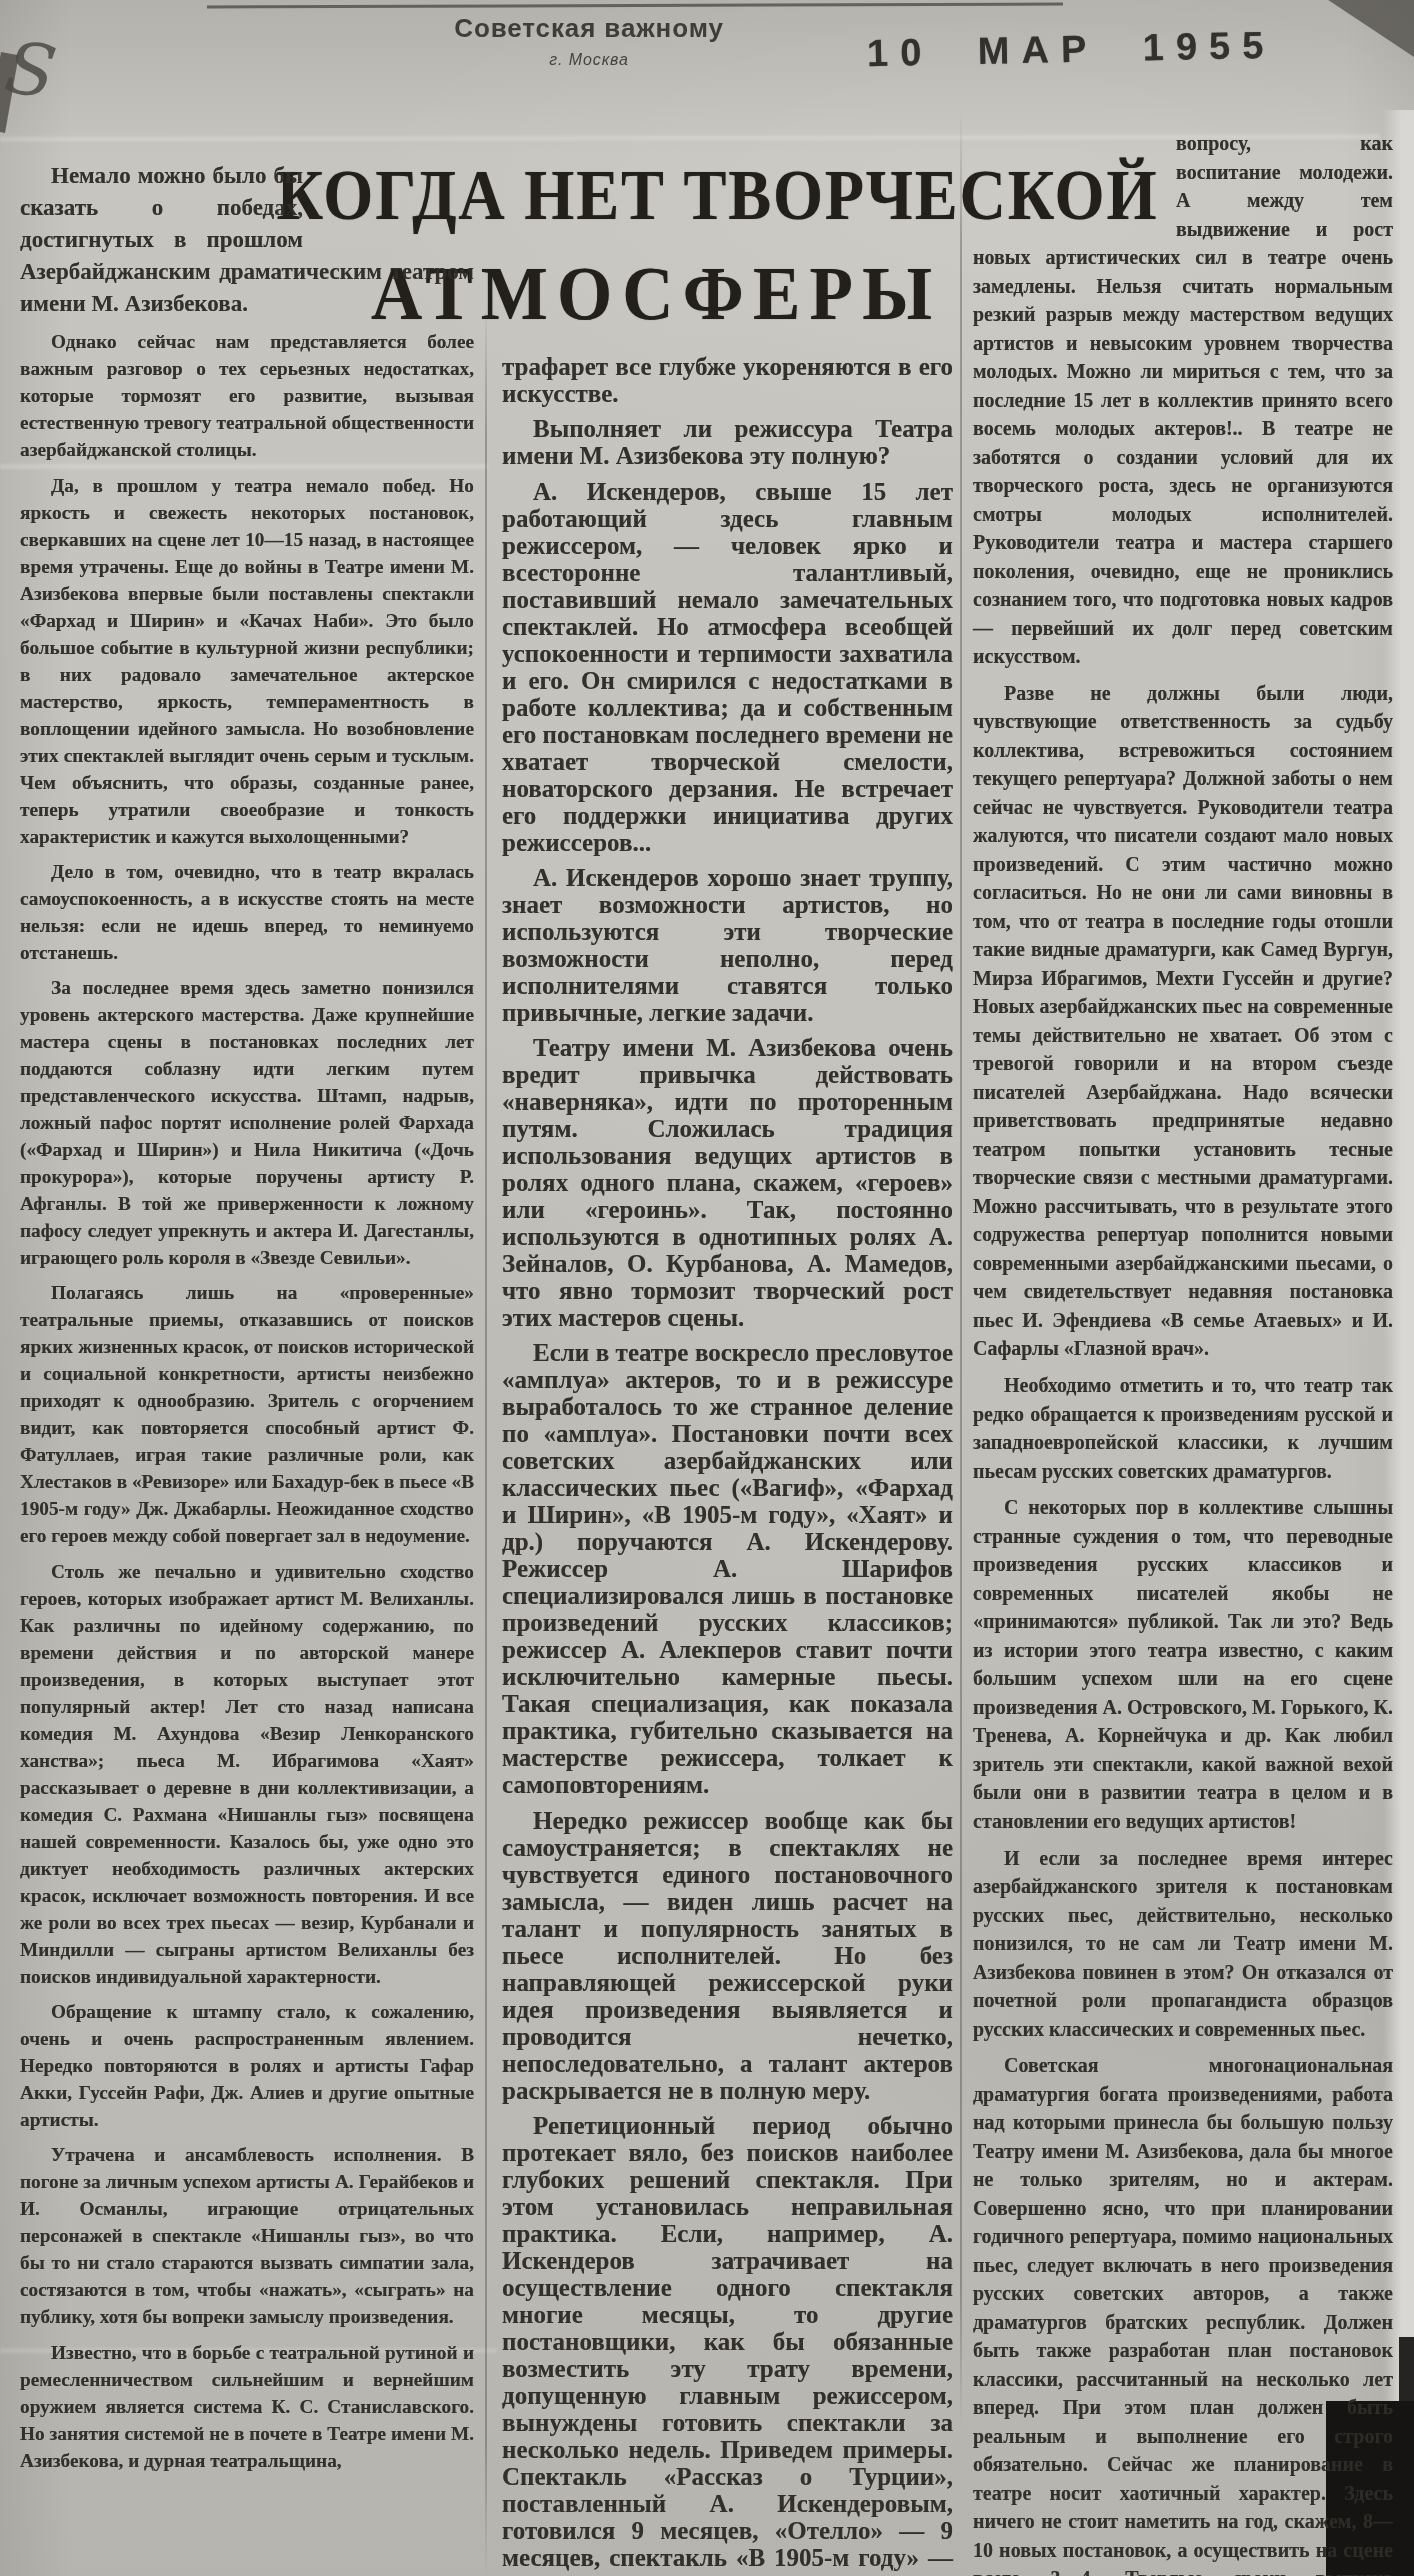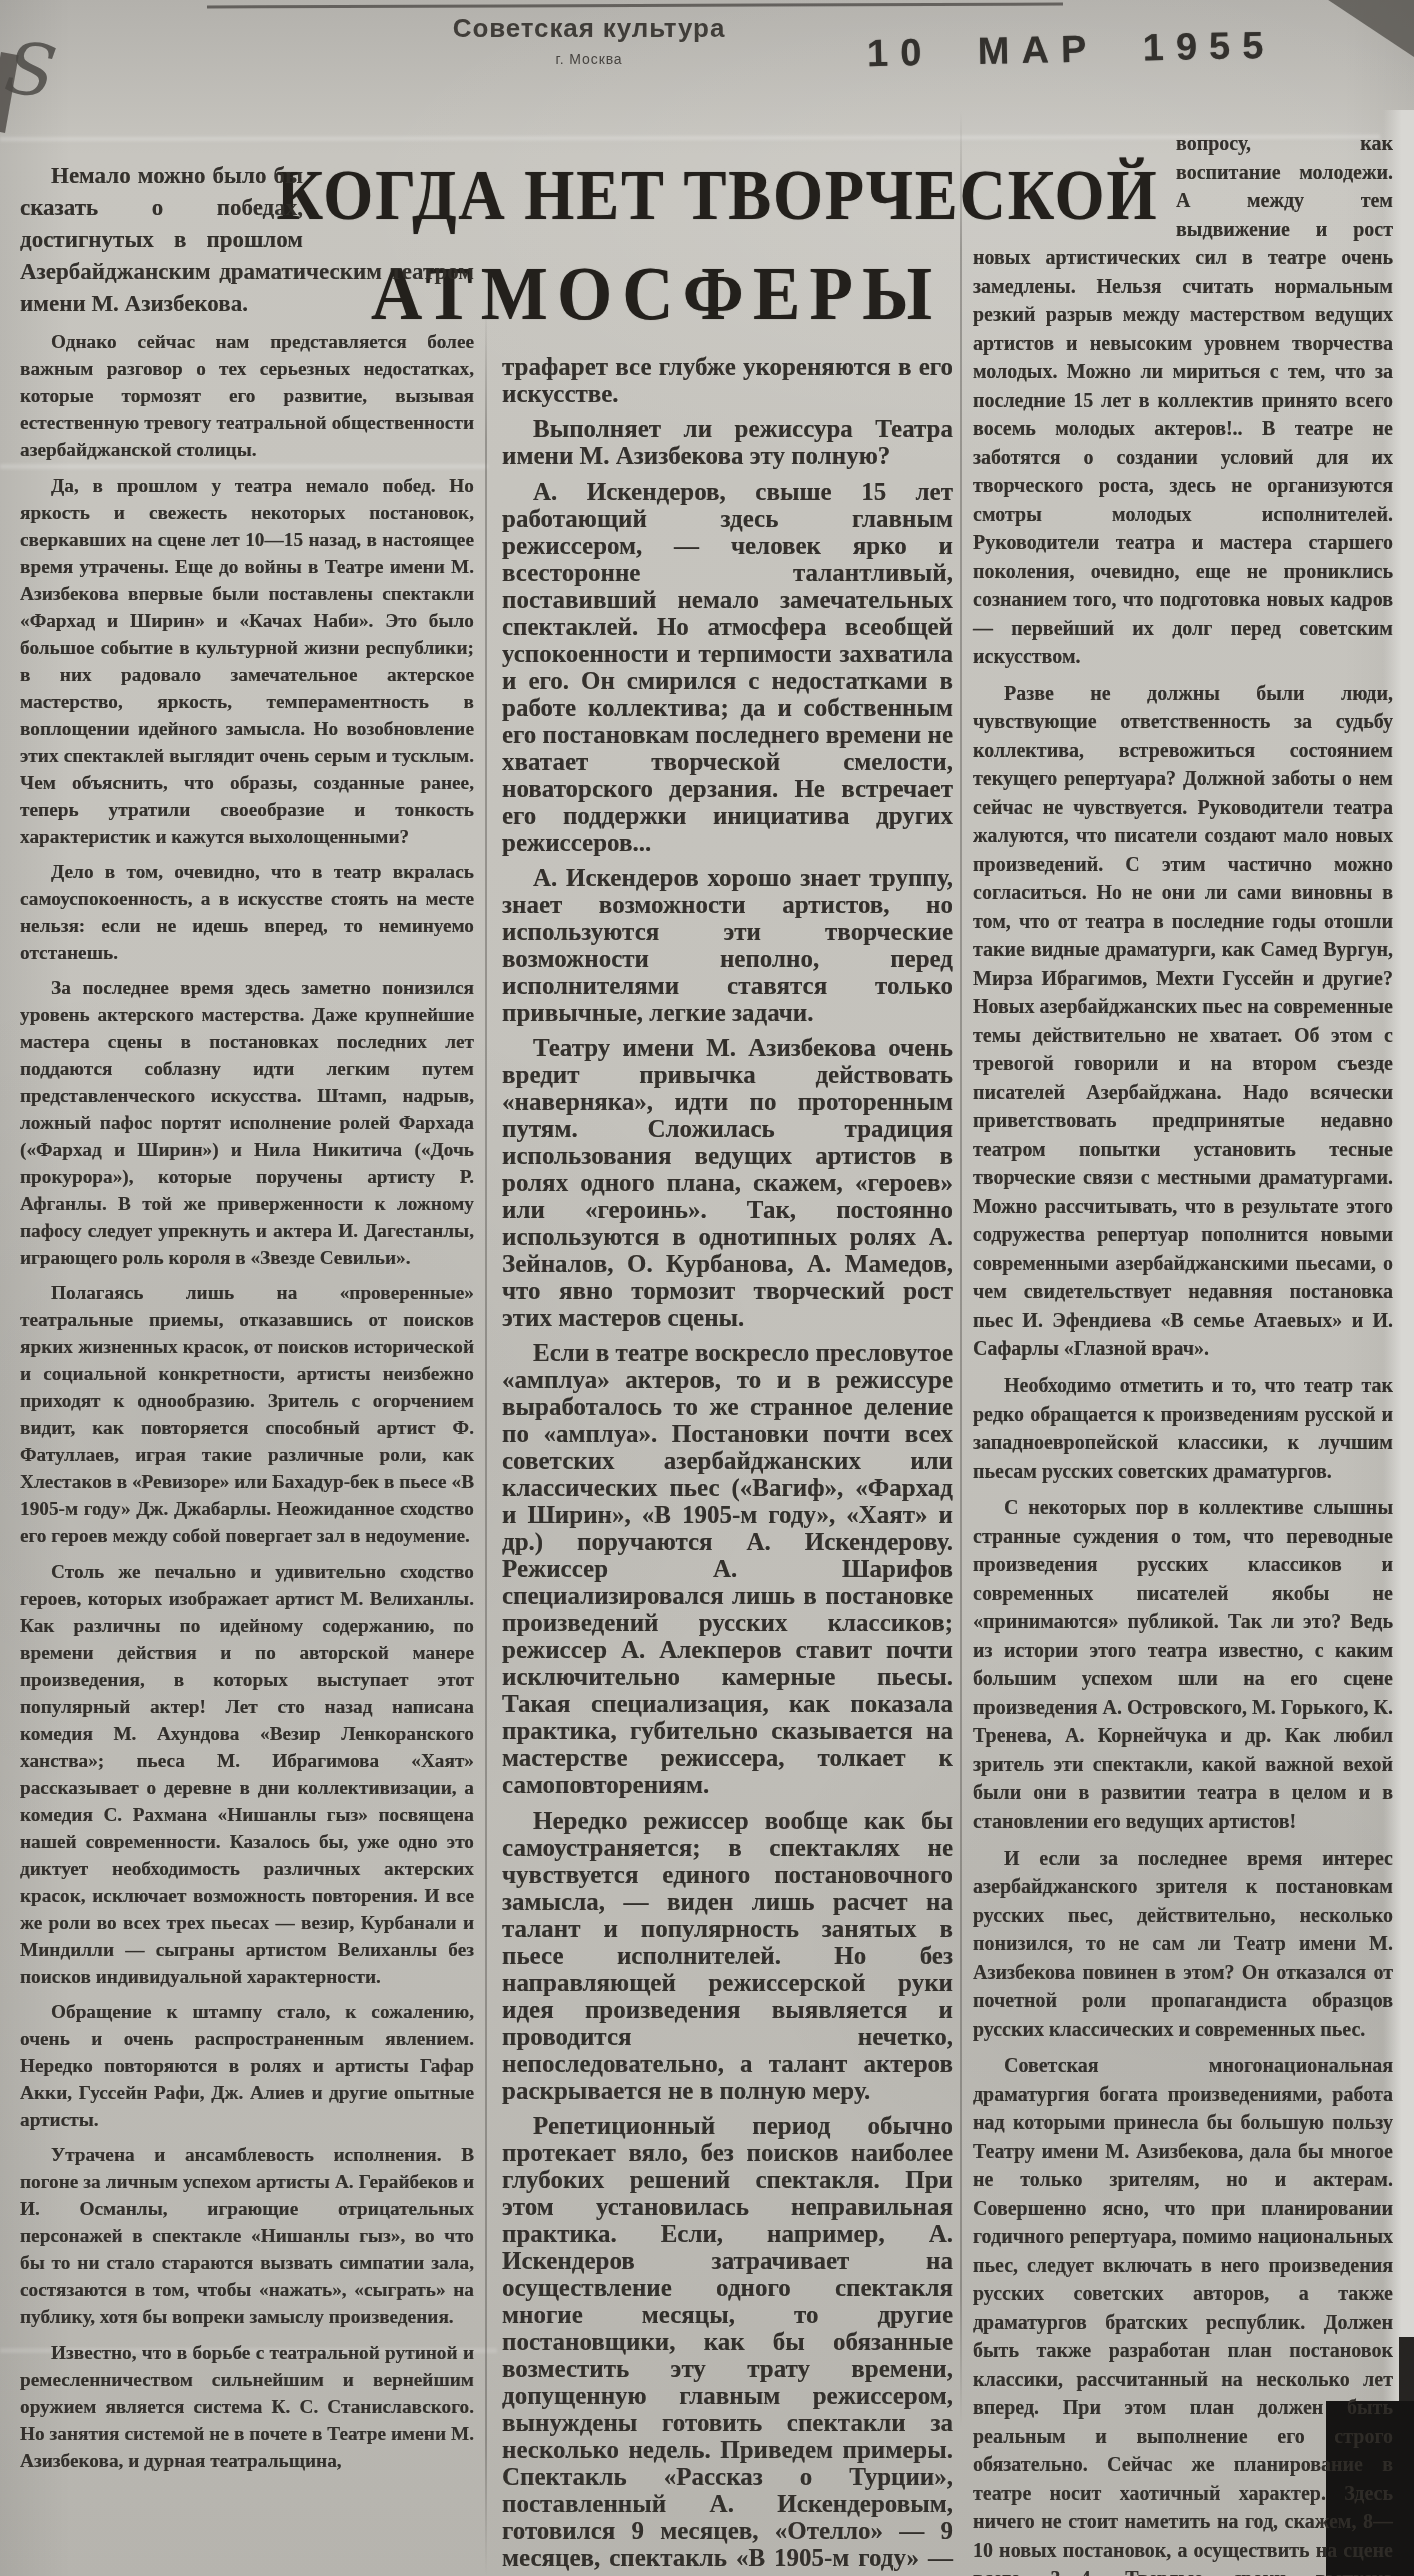--- a/index.html
+++ b/index.html
@@ -20,21 +20,21 @@
   .edge-right-light{position:absolute;right:0;top:110px;width:31px;height:2300px;background:linear-gradient(90deg,rgba(0,0,0,0),#d8d7d3 60%);}
   .edge-right-dark{position:absolute;right:0;top:2337px;width:14.7px;height:239px;background:#262422;}
   .corner-br{position:absolute;right:0;bottom:0;width:88px;height:175px;background:#151413;}
   .crease1{position:absolute;left:0;top:136px;width:1380px;height:3.7px;background:rgba(255,255,255,.22);filter:blur(1.8px);transform:rotate(-.1deg);}
   .crease2{position:absolute;left:0;top:464px;width:488px;height:4.6px;background:rgba(255,255,255,.20);filter:blur(1.8px);}
   .crease3{position:absolute;left:0;top:2348px;width:497px;height:4.6px;background:rgba(255,255,255,.16);filter:blur(1.8px);}
   
   .handmark{position:absolute;left:5.5px;top:28px;font-family:"DejaVu Serif",serif;font-style:italic;font-size:72px;color:#4c4a46;transform:rotate(9deg);opacity:.85;}
   .masthead{position:absolute;left:396px;top:13px;width:386px;text-align:center;font-family:"Liberation Sans",sans-serif;color:#403d39;}
   .masthead .pub{font-size:26px;font-weight:bold;letter-spacing:0.9px;}
-  .masthead .city{font-size:14px;margin-top:7.4px;letter-spacing:0.9px;color:#474440;}
+  .masthead .city{font-size:16px;margin-top:7.4px;letter-spacing:0.9px;color:#474440;font-style:italic;}
   .stamp{position:absolute;left:867px;top:28px;font-family:"Liberation Sans",sans-serif;font-weight:bold;font-size:38px;letter-spacing:12px;word-spacing:22px;color:rgba(44,42,39,.88);transform:rotate(-1.2deg);text-shadow:0 0 0.9px rgba(44,42,39,.6);}
   
   .headline{position:absolute;left:272px;top:158px;width:891px;text-align:left;font-weight:bold;color:#23201c;}
   .headline .h1{font-size:65px;letter-spacing:1.8px;white-space:nowrap;transform:scale(.99,1.1);text-shadow:0 0 0.9px rgba(35,32,28,.5);}
   .headline .h2{font-size:71px;letter-spacing:9.2px;margin-top:20px;transform:translateX(99px) scale(1,1.08);text-shadow:0 0 0.9px rgba(35,32,28,.5);}
   
   .rule{position:absolute;width:1.8px;background:linear-gradient(180deg,rgba(70,67,63,0),rgba(70,67,63,.38) 6%,rgba(70,67,63,.38) 94%,rgba(70,67,63,0));}
   .rule1{left:485px;top:304px;height:2272px;}
   .rule2{left:960px;top:110px;height:2318px;}
   
@@ -60,21 +60,21 @@
   <div class="edge-right-light"></div>
   <div class="edge-right-dark"></div>
   <div class="corner-br"></div>
   <div class="crease1"></div>
   <div class="crease2"></div>
   <div class="crease3"></div>
 
   <div class="handmark">S</div>
 
   <div class="masthead">
-    <div class="pub">Советская культура</div>
+    <div class="pub">Советская важному</div>
     <div class="city">г. Москва</div>
   </div>
 
   <div class="stamp">10 МАР 1955</div>
 
   <div class="headline">
     <div class="h1">КОГДА НЕТ ТВОРЧЕСКОЙ</div>
     <div class="h2">АТМОСФЕРЫ</div>
   </div>
 

